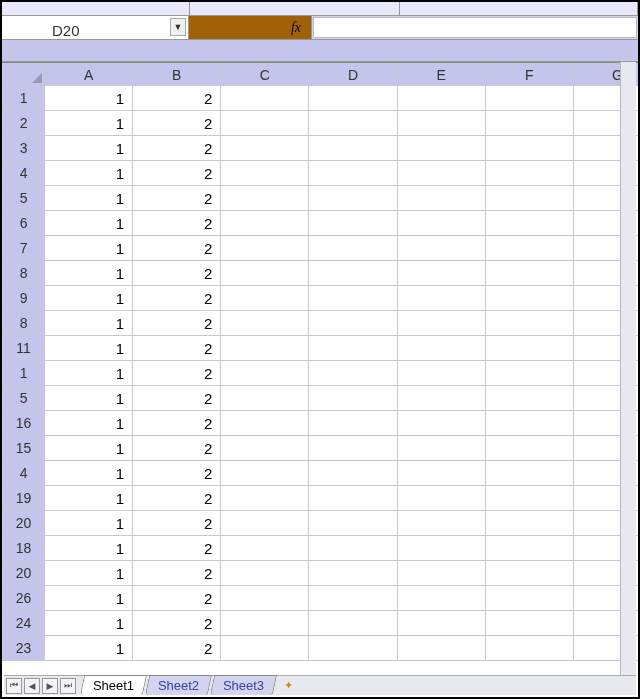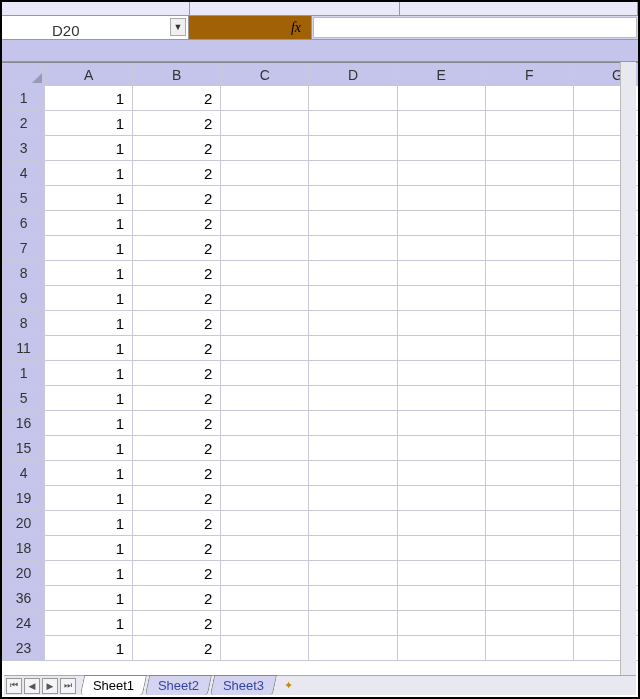--- a/index.html
+++ b/index.html
@@ -406,21 +406,21 @@
           <td class="rowh">20</td>
           <td class="cell">1</td>
           <td class="cell">2</td>
           <td class="cell"></td>
           <td class="cell"></td>
           <td class="cell"></td>
           <td class="cell"></td>
           <td class="cell"></td>
         </tr>
         <tr>
-          <td class="rowh">36</td>
+          <td class="rowh">26</td>
           <td class="cell">1</td>
           <td class="cell">2</td>
           <td class="cell"></td>
           <td class="cell"></td>
           <td class="cell"></td>
           <td class="cell"></td>
           <td class="cell"></td>
         </tr>
         <tr>
           <td class="rowh">24</td>

